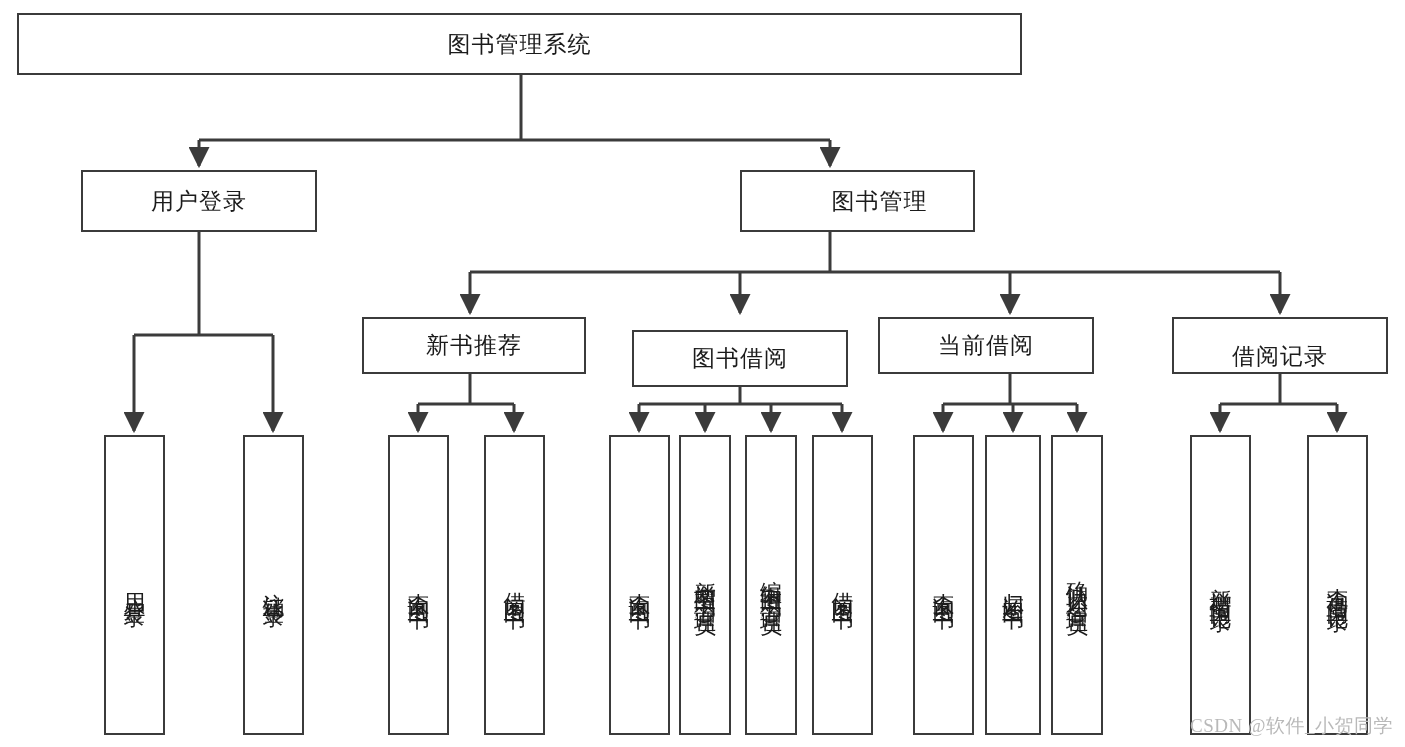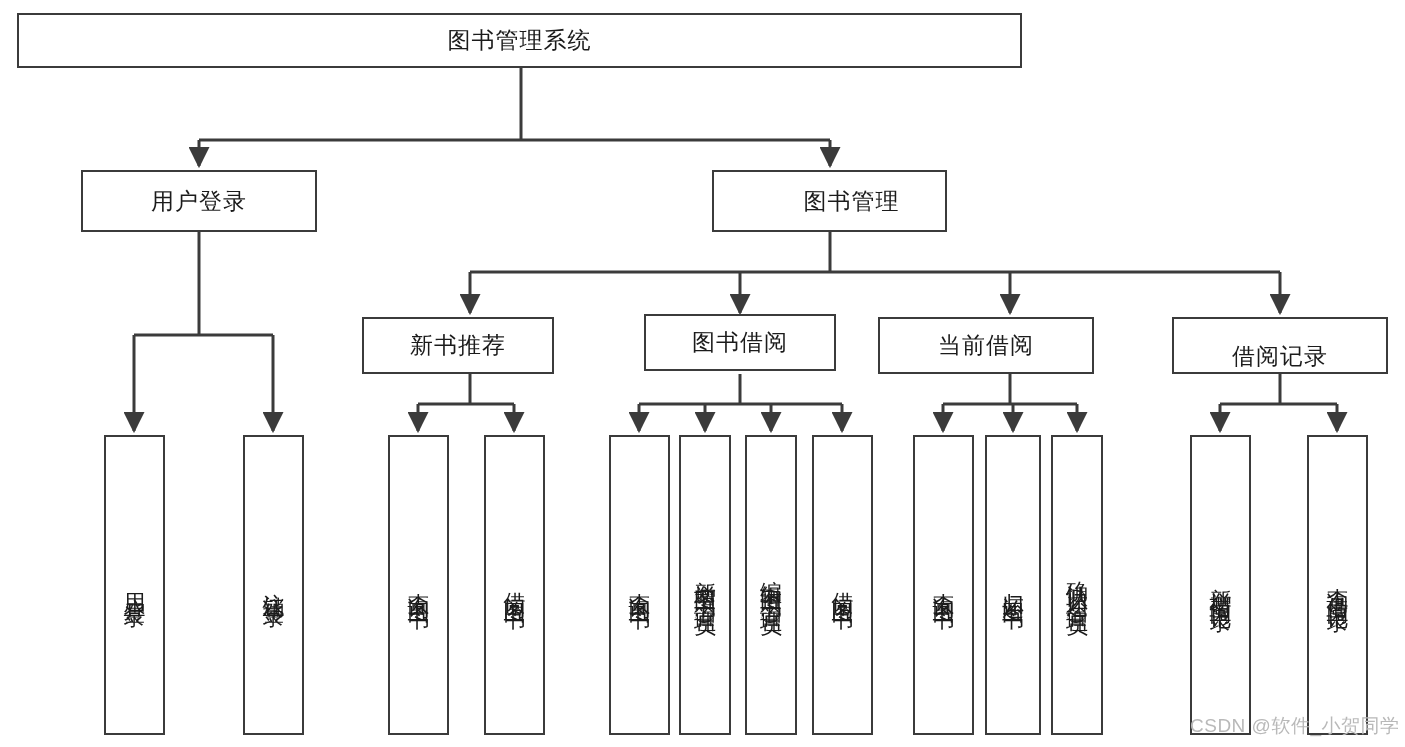--- a/index.html
+++ b/index.html
@@ -58,20 +58,21 @@
   }
   #watermark {
     position: absolute;
     left: 1190px;
     top: 713px;
     font-size: 19px;
     color: #b9b9b9;
     letter-spacing: 0.5px;
     white-space: nowrap;
     pointer-events: none;
+    font-family: Liberation Serif, serif;
   }
 </style>
 </head>
 <body>
 
 <div id="canvas">
 
   <svg id="edges" viewBox="0 0 1405 747" xmlns="http://www.w3.org/2000/svg">
     <defs>
       <marker id="arrow" viewBox="0 0 10 10" refX="9" refY="5" markerWidth="7" markerHeight="7" orient="auto-start-reverse">
@@ -116,33 +117,33 @@
       <path d="M 1077 404 L 1077 431" marker-end="url(#arrow)"></path>
 
       <path d="M 1280 374 L 1280 404"></path>
       <path d="M 1220 404 L 1337 404"></path>
       <path d="M 1220 404 L 1220 431" marker-end="url(#arrow)"></path>
       <path d="M 1337 404 L 1337 431" marker-end="url(#arrow)"></path>
     </g>
   </svg>
 
   <div id="nodes">
-      <div class="node horiz" style="left: 17px; top: 13px; width: 1005px; height: 55px; text-align: center;">
+      <div class="node horiz" style="left: 17px; top: 13px; width: 1005px; height: 62px; text-align: center;">
         <span class="label">图书管理系统</span>
       </div>
       <div class="node horiz" style="left: 81px; top: 170px; width: 236px; height: 62px;">
         <span class="label">用户登录</span>
       </div>
-      <div class="node horiz" style="left: 712px; top: 170px; width: 235px; height: 62px; padding-left: 44px;">
+      <div class="node horiz" style="left: 740px; top: 170px; width: 235px; height: 62px; padding-left: 44px;">
         <span class="label">图书管理</span>
       </div>
-      <div class="node horiz" style="left: 362px; top: 317px; width: 192px; height: 57px;">
+      <div class="node horiz" style="left: 362px; top: 317px; width: 224px; height: 57px;">
         <span class="label">新书推荐</span>
       </div>
-      <div class="node horiz" style="left: 632px; top: 314px; width: 192px; height: 57px; margin-left: 12px;">
+      <div class="node horiz" style="left: 632px; top: 330px; width: 216px; height: 57px;">
         <span class="label">图书借阅</span>
       </div>
       <div class="node horiz" style="left: 878px; top: 317px; width: 216px; height: 57px;">
         <span class="label">当前借阅</span>
       </div>
       <div class="node horiz" style="left: 1172px; top: 317px; width: 216px; height: 57px; align-items: flex-end;">
         <span class="label">借阅记录</span>
       </div>
       <div class="node vert" style="left: 104px; top: 435px; width: 61px; height: 300px;">
         <span class="vtext label">用户登录</span>

